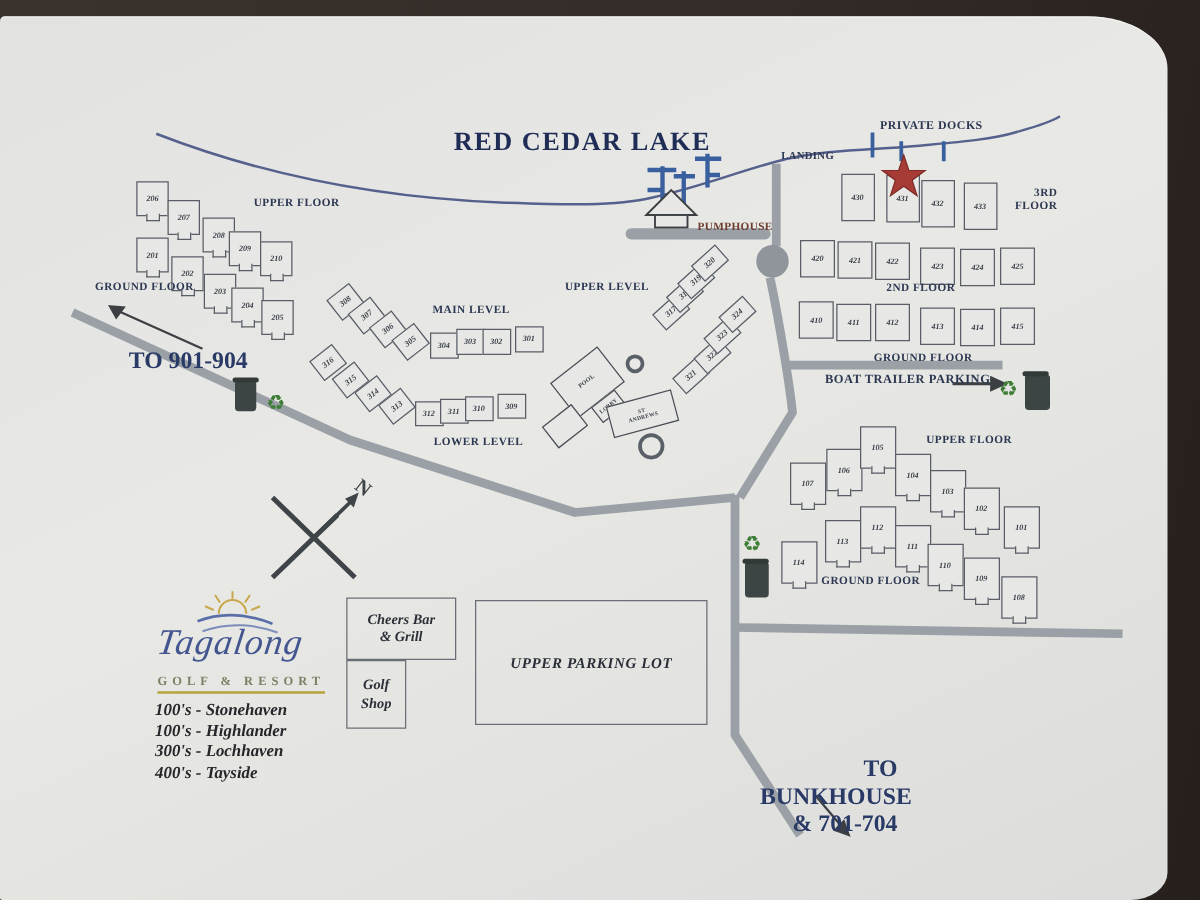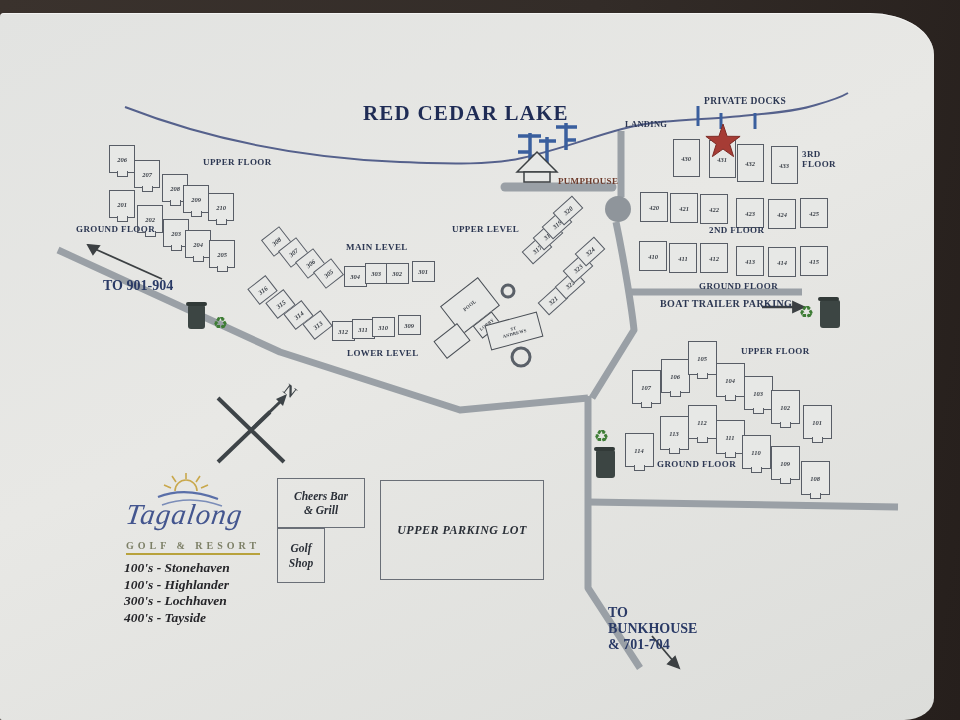--- a/index.html
+++ b/index.html
@@ -6,25 +6,25 @@
   body{width:960px;height:720px;overflow:hidden;background:#332c28;font-family:"Liberation Serif","DejaVu Serif",serif;}
   .stage{position:relative;width:960px;height:720px;background:linear-gradient(100deg,#3a322d 0%,#332c28 55%,#261f1c 100%);}
   .paper{position:absolute;left:0;top:13px;width:934px;height:707px;overflow:hidden;
          background:linear-gradient(155deg,#e2e3e1 0%,#e8e8e5 45%,#dcddDA 100%);
          border-radius:4px 64px 30px 2px / 4px 42px 22px 2px;
          box-shadow:inset 0 1px 0 rgba(255,255,255,.55);}
   .map{position:absolute;left:0;top:-13px;width:960px;height:720px;}
   svg.layer{position:absolute;left:0;top:0;}
   .lbl{position:absolute;font-weight:bold;color:#273354;white-space:pre-line;line-height:1.15;}
   .title{font-size:21px;letter-spacing:1.2px;color:#1f2c55;}
-  .nav{font-size:14px;color:#2a3a66;}
+  .nav{font-size:19px;color:#2a3a66;}
   .sm{font-size:9px;letter-spacing:.4px;color:#2c3752;}
   .xs{font-size:8.5px;letter-spacing:.3px;color:#2c3752;padding-left:33px;}
   .maroon{color:#6d3b2c;font-size:9px;letter-spacing:.3px;}
-  .ctr{text-align:left;}
+  .ctr{text-align:right;}
   .unit{position:absolute;box-sizing:border-box;border:1px solid #585d66;background:#e7e8e6;
         color:#3c4149;font-style:italic;font-weight:bold;font-size:6.5px;
         display:flex;align-items:center;justify-content:center;}
   .unit.bump::after{content:"";position:absolute;bottom:-5px;left:50%;margin-left:-5px;width:9px;height:5px;
         border:1px solid #585d66;border-top:none;background:#e7e8e6;}
   .bldg{position:absolute;box-sizing:border-box;border:1px solid #4a4f56;background:#e7e8e6;
         color:#3c4149;font-weight:bold;font-size:5px;letter-spacing:.2px;
         display:flex;align-items:center;justify-content:center;text-align:center;white-space:pre-line;line-height:1.2;}
   .box{position:absolute;box-sizing:border-box;border:1px solid #6a6f77;
        display:flex;align-items:center;justify-content:center;}
@@ -220,21 +220,21 @@
       <div class="n-label">N</div>
 
       <div class="box" style="left:277px;top:478px;width:88px;height:50px;">
         <div class="boxlabel">Cheers Bar
 &amp; Grill</div>
       </div>
       <div class="box" style="left:277px;top:528px;width:48px;height:55px;">
         <div class="boxlabel">Golf
 Shop</div>
       </div>
-      <div class="box" style="left:380px;top:480px;width:164px;height:100px;">
+      <div class="box" style="left:380px;top:480px;width:186px;height:100px;">
         <div class="parklabel">UPPER PARKING LOT</div>
       </div>
 
       <svg class="layer" width="120" height="50" viewBox="0 0 120 50" style="left:150px;top:463px;">
         <g stroke="#c9a84c" stroke-width="1.6" fill="none">
           <path d="M25,28 A11,11 0 0 1 47,28"></path>
           <path d="M36,10 V16 M22,13 L26,19 M50,13 L46,19 M14,22 L21,25 M58,22 L51,25"></path>
         </g>
         <g fill="none">
           <path d="M8,34 C28,26 50,29 68,36" stroke="#5a6fa8" stroke-width="2.2"></path>

